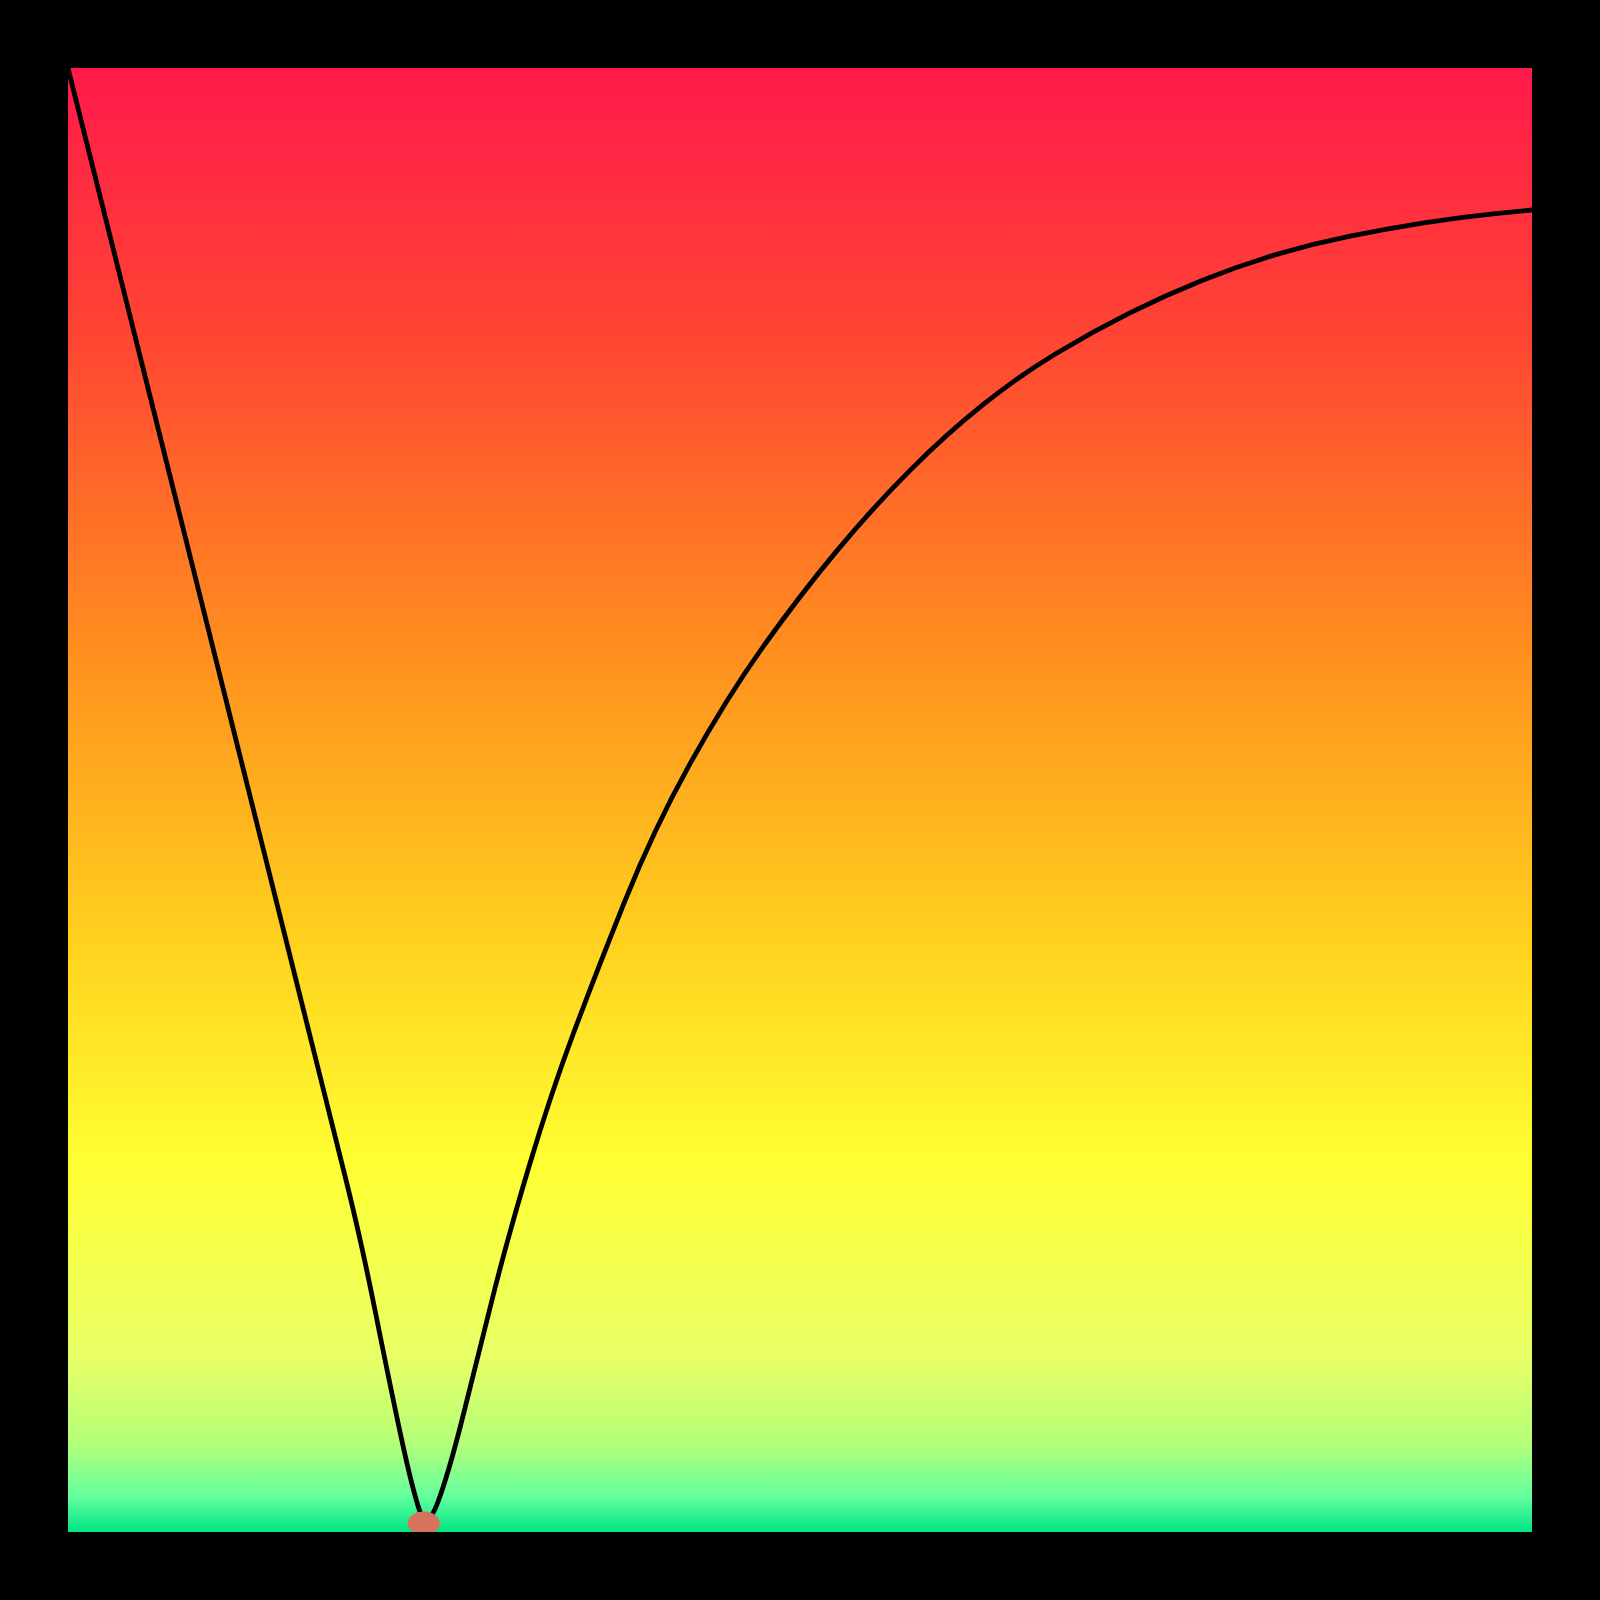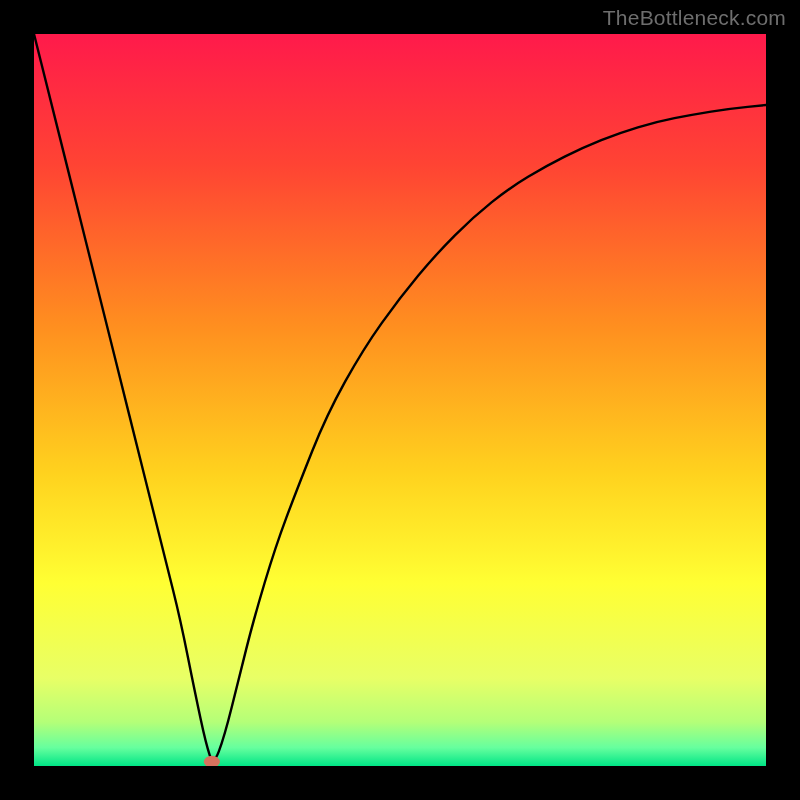--- a/index.html
+++ b/index.html
@@ -55,14 +55,13 @@
             <stop offset="97.5%" stop-color="#66ff9e"></stop>
             <stop offset="100%" stop-color="#00e586"></stop>
           </linearGradient>
       </defs>
       <rect id="bg-rect" x="0" y="0" width="732" height="732" fill="url(#bg-grad)"></rect>
       <path id="curve" fill="none" stroke="#000" stroke-width="2.4" stroke-linejoin="round" stroke-linecap="round" d="M 0 0 Q 0 0 7.32 29.279999999999973 Q 14.64 58.559999999999945 21.96 87.83999999999997 Q 29.28 117.12 36.6 146.39999999999998 Q 43.92 175.67999999999995 51.24 204.95999999999995 Q 58.56 234.23999999999995 65.88 263.52 Q 73.2 292.8 80.52000000000001 322.08000000000004 Q 87.84 351.36 95.16 380.64 Q 102.48 409.92 109.80000000000001 439.20000000000005 Q 117.12 468.48 124.44 497.76 Q 131.76 527.04 139.07999999999998 556.3199999999999 Q 146.4 585.6 153.72 622.2 Q 161.04 658.8 166.52999999999997 684.42 Q 172.01999999999998 710.04 175.68 721.02 Q 179.34 732 184.82999999999998 717.36 Q 190.32 702.72 197.64 673.44 Q 204.96 644.16 212.28 614.88 Q 219.6 585.6 230.57999999999998 549 Q 241.56 512.4 252.54 483.12 Q 263.52 453.84 278.15999999999997 417.24 Q 292.8 380.64 311.1 347.70000000000005 Q 329.40000000000003 314.76000000000005 347.70000000000005 289.14 Q 366 263.52 384.3 241.56 Q 402.6 219.60000000000002 420.9 201.3 Q 439.2 183 457.5 168.36 Q 475.8 153.72000000000003 494.1 142.74 Q 512.4 131.76 530.7 122.61000000000001 Q 549 113.46000000000004 567.3 106.14000000000004 Q 585.6 98.82000000000005 603.9 93.33000000000004 Q 622.1999999999999 87.84000000000003 640.5 84.18 Q 658.8000000000001 80.51999999999998 677.1 77.59199999999998 Q 695.4 74.66399999999999 713.7 72.834 T 732 71.00400000000002"></path>
       <ellipse id="marker" fill="#d6725e" cx="177.876" cy="727.608" rx="8.052000000000001" ry="5.856"></ellipse>
     </svg>
   </div>
 
-  <div class="watermark">TheBottleneck.com</div>
 </div>
 
 </body></html>

